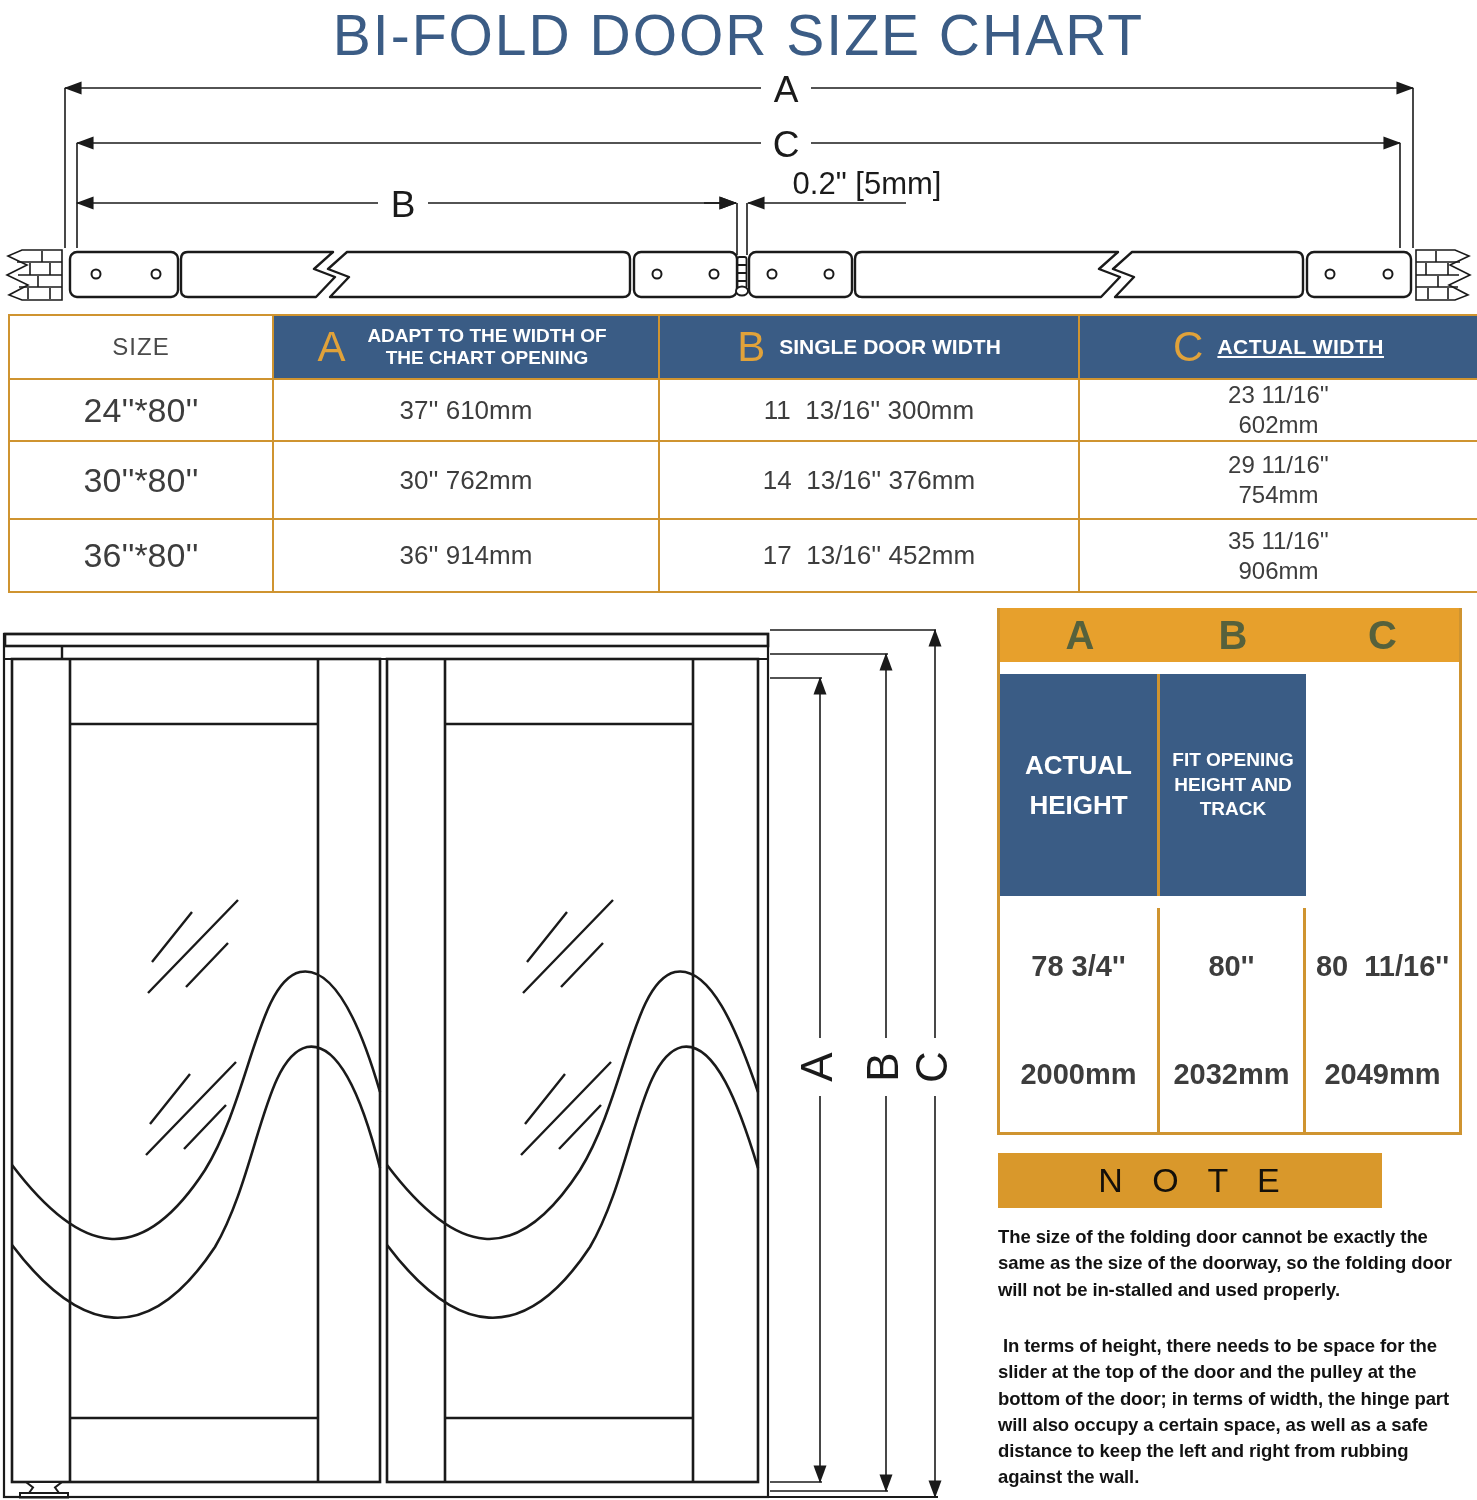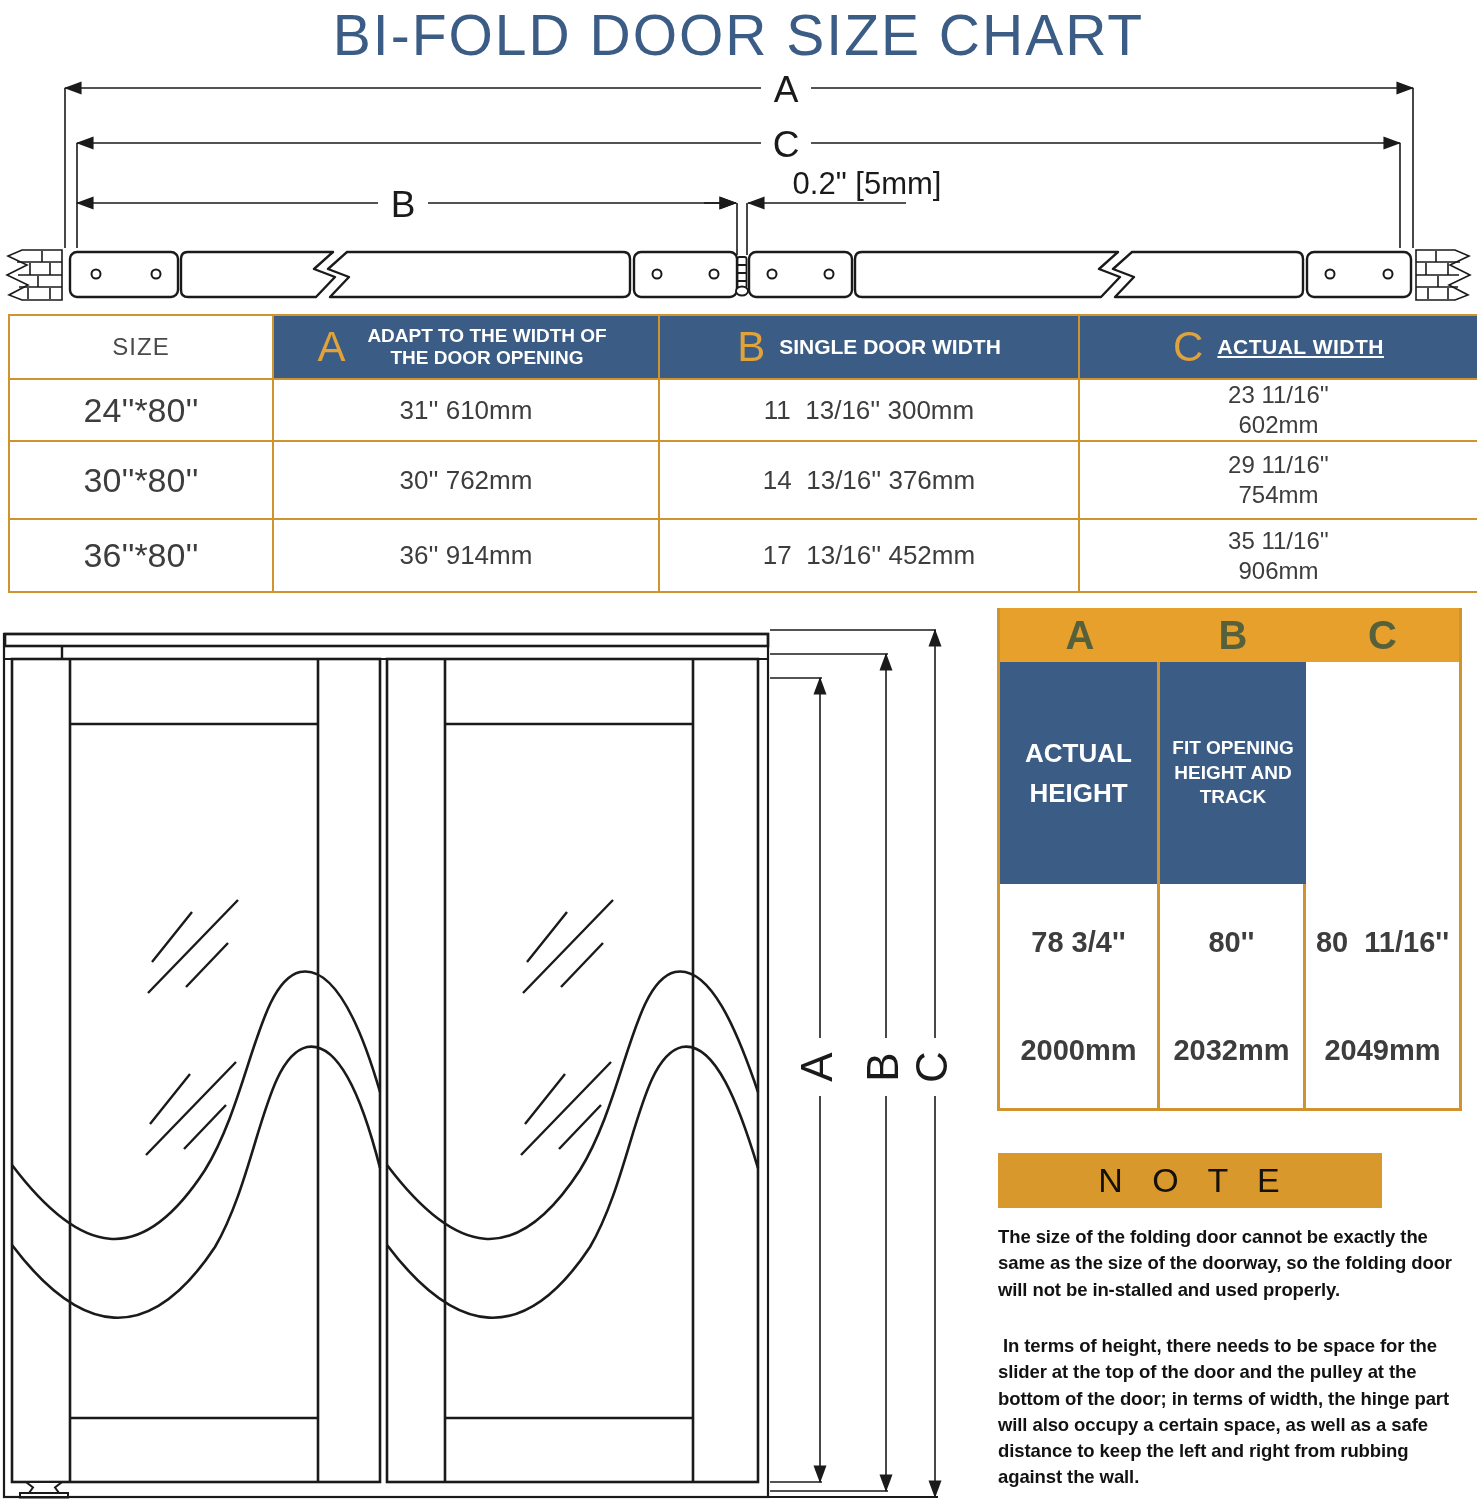--- a/index.html
+++ b/index.html
@@ -30,21 +30,21 @@
   td.val-cell{font-size:26px;color:#3d3d3d;white-space:pre-wrap;}
   td.c-cell{font-size:24px;color:#3d3d3d;line-height:1.25;}
   
   .htable{position:absolute;left:997px;top:608px;width:465px;
           border-left:3px solid #cf9430;border-right:3px solid #cf9430;border-bottom:3px solid #cf9430;box-sizing:border-box;}
   .htable .strip{display:grid;grid-template-columns:160px 146px 153px;height:54px;background:#e7a02c;}
   .htable .strip .lt{display:flex;align-items:center;justify-content:center;
           font-size:40px;font-weight:bold;color:#56613c;}
   .hgrid{display:grid;grid-template-columns:160px 146px 153px;}
   .hgrid > div{box-sizing:border-box;}
-  .hgrid .cell{border-right:3px solid #cf9430;}
+  .hgrid .cell{border-right:3px solid #cf9430;margin-top:12px;}
   .hgrid .cell:last-child{border-right:none;}
   .bluecell{height:222px;background:#3a5c85;display:flex;align-items:center;justify-content:center;}
   .bluecell .bh{color:#fff;font-weight:bold;text-align:center;line-height:1.3;font-size:19px;padding:0 10px;}
   .bluecell .bh.big{font-size:26px;line-height:1.55;}
   .whitecell{height:224px;background:#fff;display:flex;align-items:center;justify-content:center;}
   .whitecell .wv{font-size:29px;font-weight:bold;color:#3d3d3d;text-align:center;line-height:1.25;white-space:pre-wrap;}
   
   .note-banner{position:absolute;left:998px;top:1153px;width:384px;height:55px;background:#d9982b;
                display:flex;align-items:center;justify-content:center;
                font-size:34px;font-weight:500;color:#14100a;letter-spacing:10px;padding-left:8px;box-sizing:border-box;}
@@ -136,39 +136,39 @@
   </svg>
 
   <div class="mtable-wrap">
     <table class="mtable">
       <tbody>
           <tr class="hrow">
         <th class="col-size">SIZE</th>
         <th class="hblue col-a">
           <div class="hflex">
             <span class="hletter">A</span>
-            <span class="hlabel wa">ADAPT TO THE WIDTH OF THE DOOR OPENING</span>
+            <span class="hlabel wa">ADAPT TO THE WIDTH OF THE CHART OPENING</span>
           </div>
         </th>
         <th class="hblue col-b">
           <div class="hflex">
             <span class="hletter">B</span>
             <span class="hlabel wb">SINGLE DOOR WIDTH</span>
           </div>
         </th>
         <th class="hblue col-c">
           <div class="hflex">
             <span class="hletter">C</span>
             <span class="hlabel wc">ACTUAL WIDTH</span>
           </div>
         </th>
       </tr>
       <tr class="r1">
         <td class="size-cell">24''*80''</td>
-        <td class="val-cell">31'' 610mm</td>
+        <td class="val-cell">37'' 610mm</td>
         <td class="val-cell">11  13/16'' 300mm</td>
         <td class="c-cell">
           <div>23 11/16''</div>
           <div>602mm</div>
         </td>
       </tr>
       <tr class="r2">
         <td class="size-cell">30''*80''</td>
         <td class="val-cell">30'' 762mm</td>
         <td class="val-cell">14  13/16'' 376mm</td>

